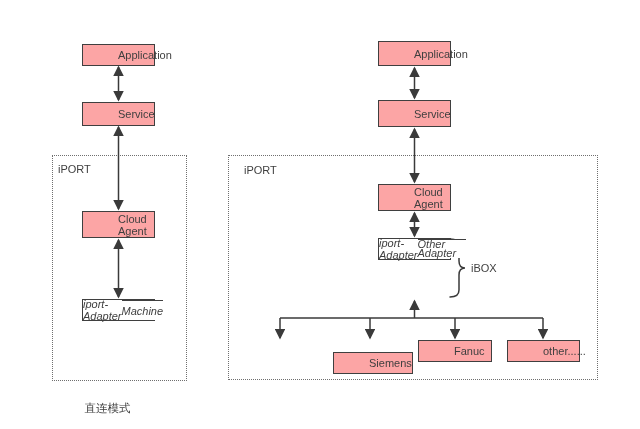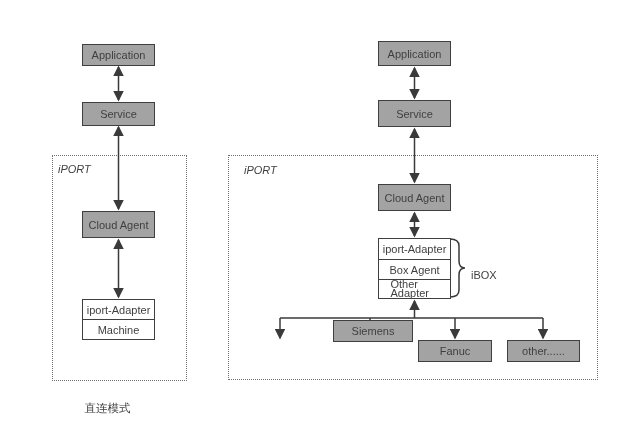--- a/index.html
+++ b/index.html
@@ -8,64 +8,63 @@
     width:640px;height:429px;
     background:#ffffff;
     font-family:"Liberation Sans", sans-serif;
     color:#3f3f3f;
     overflow:hidden;
   }
   .node{
     position:absolute;
     box-sizing:border-box;
     border:1px solid #3f3f3f;
-    background:#a3a3a3;
-    display:flex;align-items:center;justify-content:center;
+    background:#fca5a5;
+    display:flex;align-items:center;justify-content:flex-start;
     font-size:11px;line-height:12px;color:#3f3f3f;
     z-index:3;
+    padding-left:35px;
   }
   .container{
     position:absolute;
     box-sizing:border-box;
     border:1px dotted #6f6f6f;
     background:transparent;
     z-index:1;
-    font-style:italic;
   }
   .container-label{
     position:absolute;
     font-size:11px;color:#3f3f3f;
   }
   .stack{
     position:absolute;
     box-sizing:border-box;
     border:1px solid #3f3f3f;
     background:#fff;
     z-index:3;
-    display:flex;flex-direction:column;
+    display:flex;flex-direction:row;font-style:italic;
   }
   .stack .cell{
     box-sizing:border-box;
     display:flex;align-items:center;justify-content:center;
     font-size:11px;color:#3f3f3f;background:#fff;
   }
   .stack .cell + .cell{border-top:1px solid #3f3f3f;}
   .cell-small{font-size:9.5px;line-height:9.5px;}
   .cell-small .wrap{display:block;width:48px;text-align:left;}
   .caption{
     position:absolute;
     text-align:center;
     font-size:11.5px;color:#3f3f3f;
     z-index:3;
   }
   .side-label{
     position:absolute;
     font-size:11px;color:#3f3f3f;
     z-index:3;
-    margin-top:7px;
   }
   svg.overlay{
     position:absolute;left:0;top:0;width:640px;height:429px;
     z-index:2;pointer-events:none;
   }
   svg.overlay line, svg.overlay path{stroke:#3a3a3a;stroke-width:1.5;fill:none;}
   svg.overlay marker path{fill:#3a3a3a;stroke:none;}
 </style>
 </head>
 <body>
@@ -137,31 +136,28 @@
   </div>
 
   <div class="node" style="left:378px;top:184px;width:73px;height:27px;">
     <span>Cloud Agent</span>
   </div>
 
   <div class="stack" style="left:378px;top:238px;width:73px;">
     <div class="cell" style="height:20px;">
       <span>iport-Adapter</span>
     </div>
-    <div class="cell" style="height:20px;">
-      <span>Box Agent</span>
-    </div>
     <div class="cell cell-small" style="height:19px;">
       <span class="wrap">Other Adapter</span>
     </div>
   </div>
 
   <div class="side-label" style="left:471px;top:262px;">iBOX</div>
 
-  <div class="node" style="left:333px;top:320px;width:80px;height:22px;">
+  <div class="node" style="left:333px;top:352px;width:80px;height:22px;">
     <span>Siemens</span>
   </div>
   <div class="node" style="left:418px;top:340px;width:74px;height:22px;">
     <span>Fanuc</span>
   </div>
   <div class="node" style="left:507px;top:340px;width:73px;height:22px;">
     <span>other......</span>
   </div>
 
 

